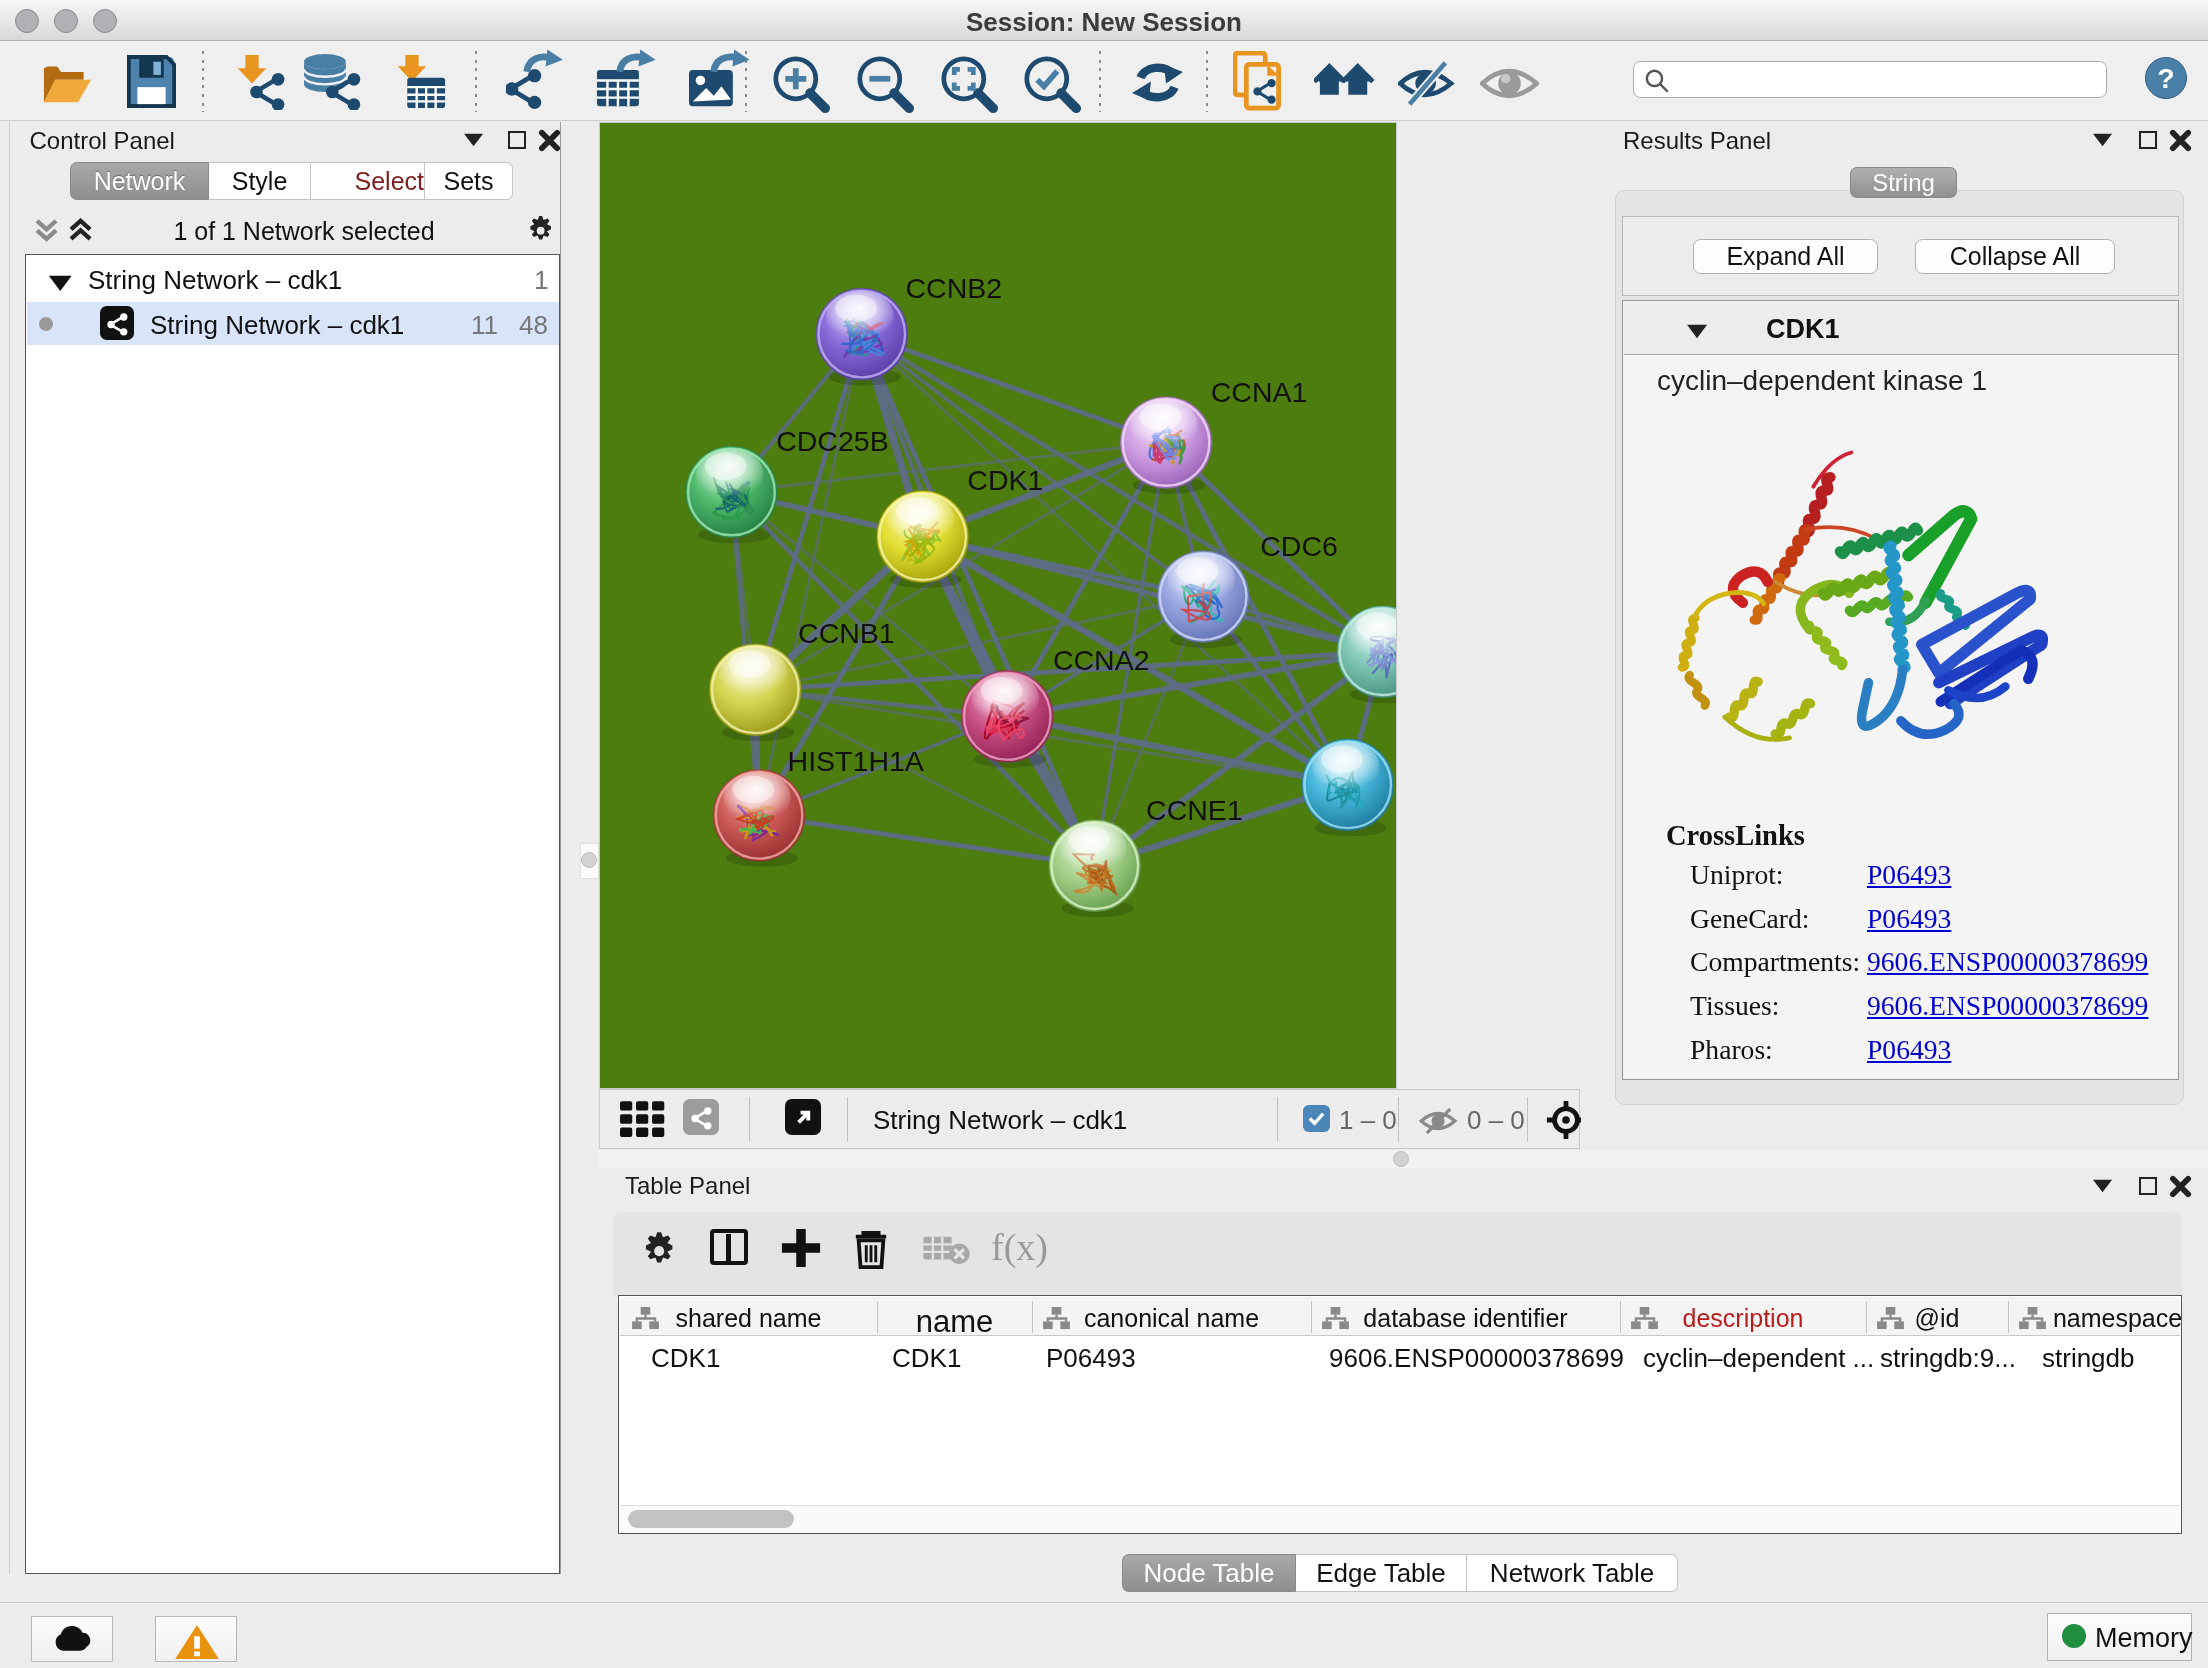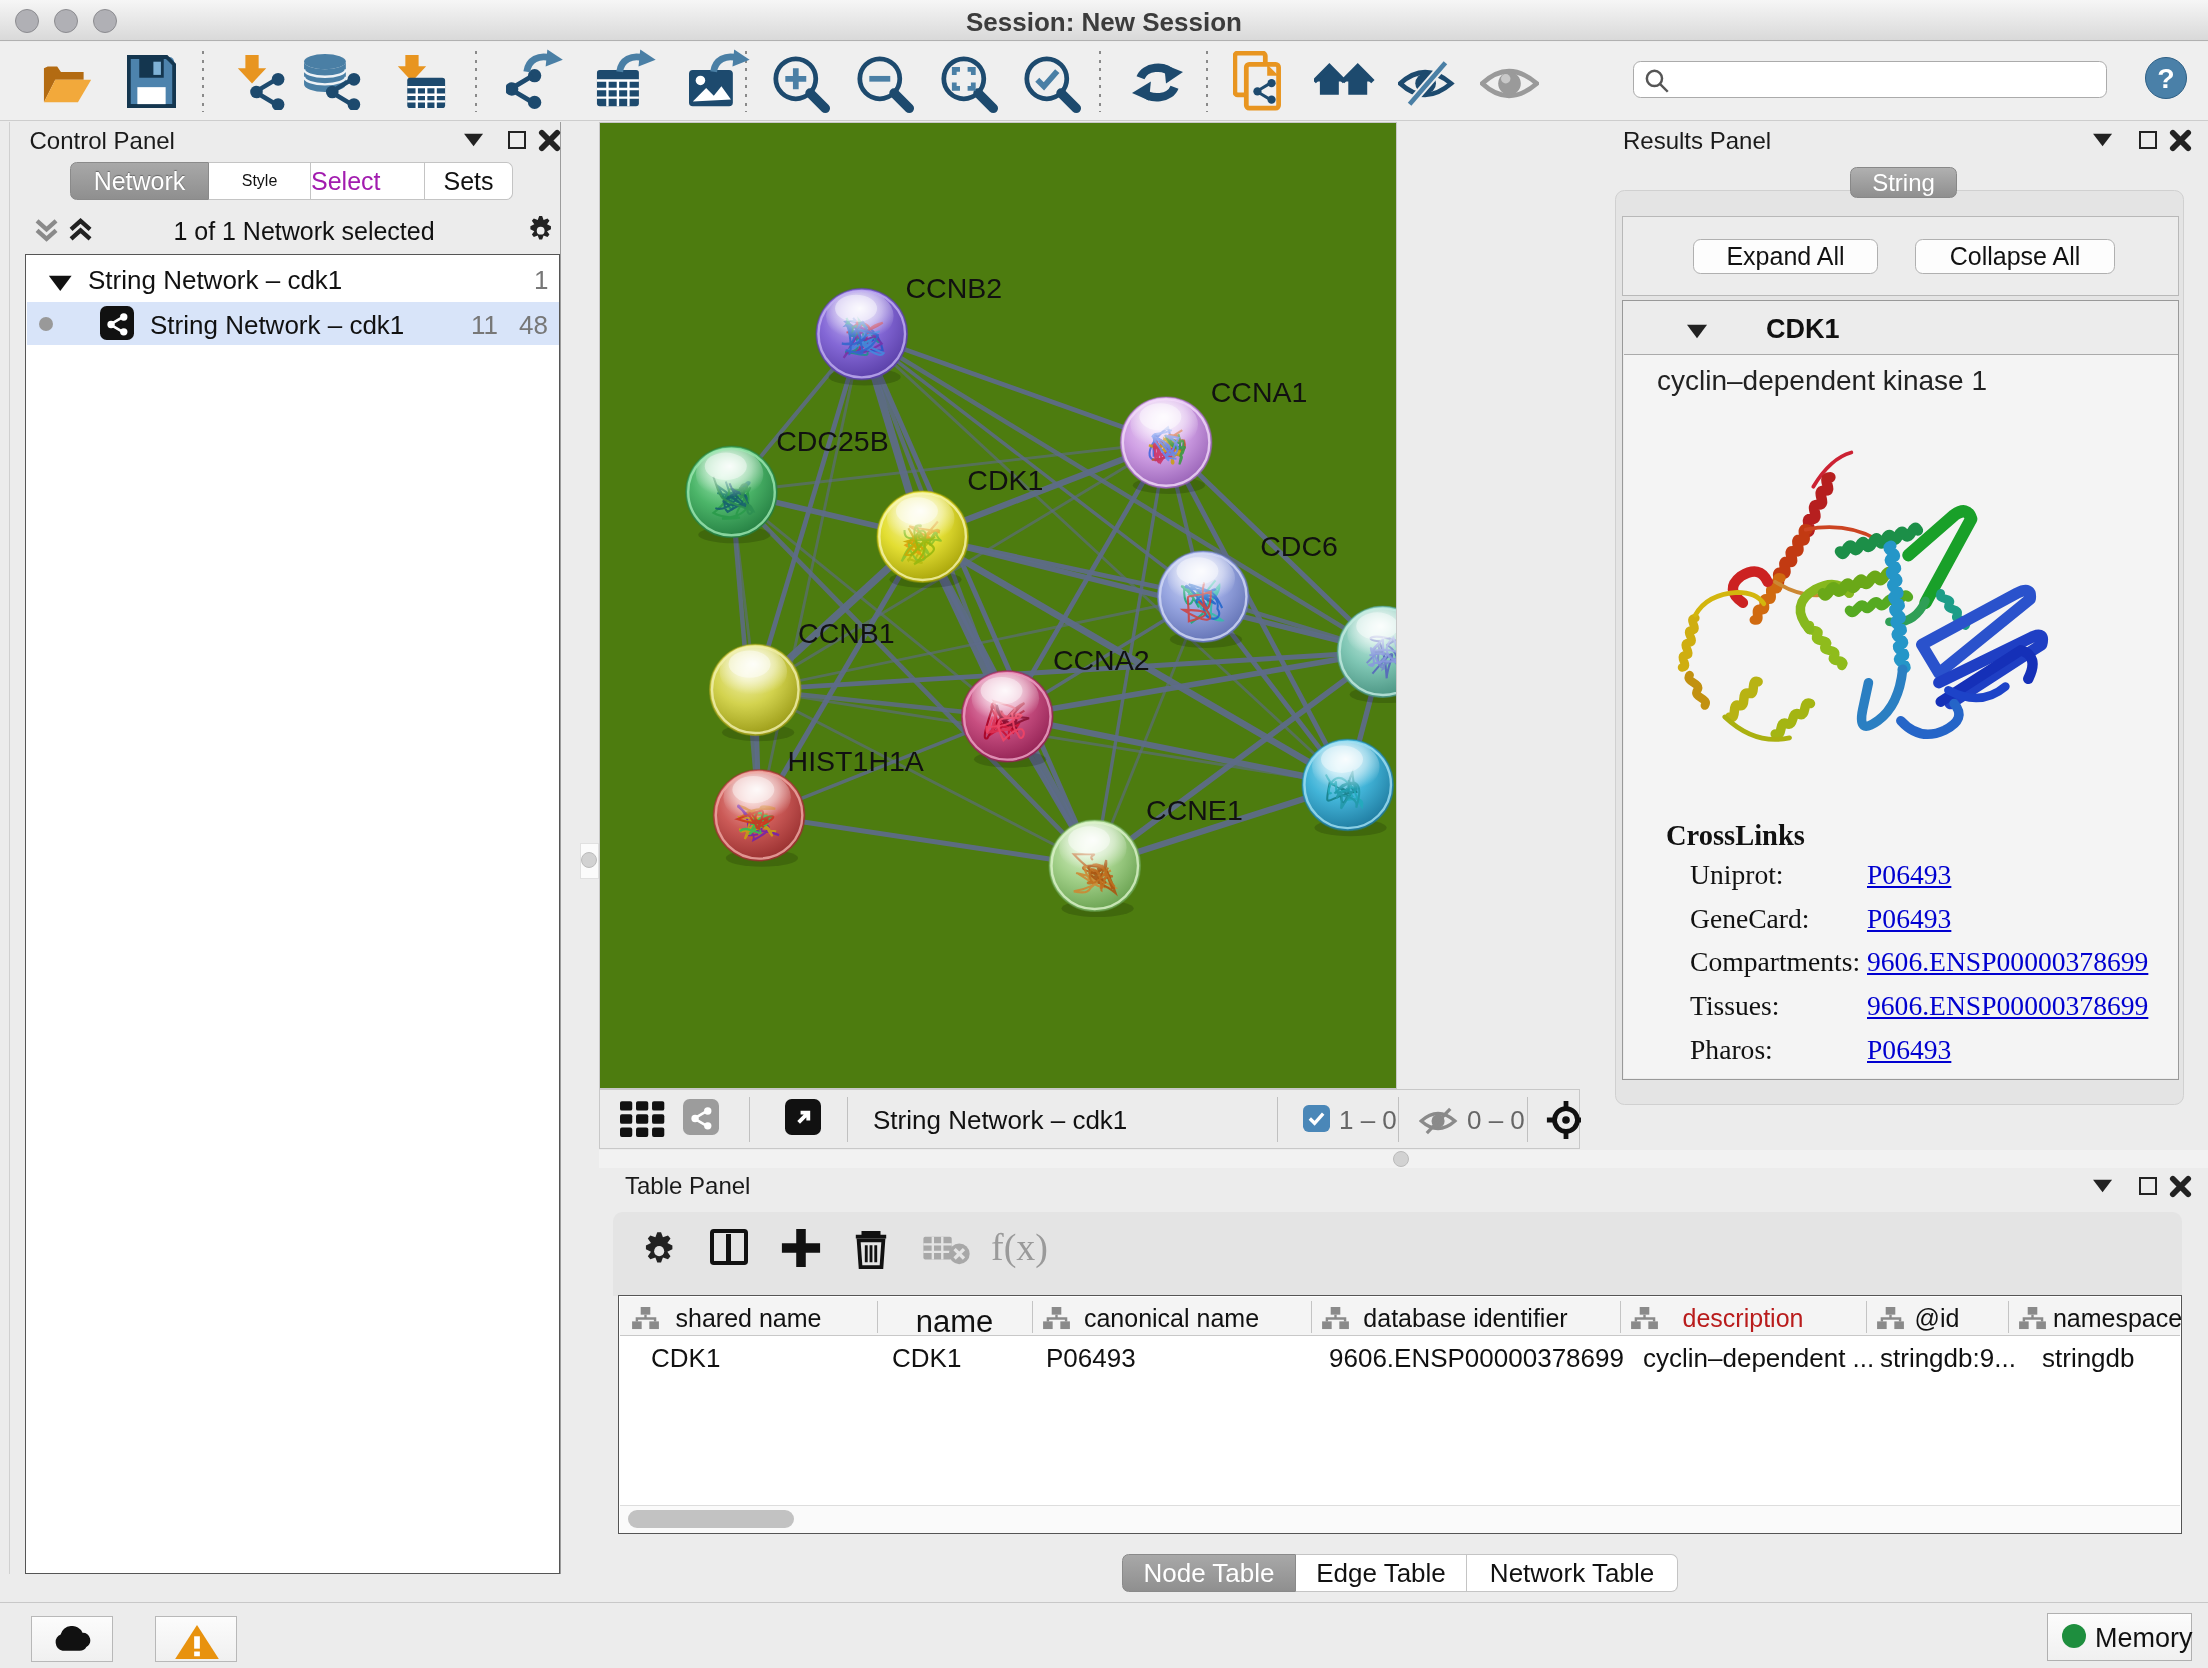--- a/index.html
+++ b/index.html
@@ -155,22 +155,22 @@
 <div class="abs panel-title" style="left:29.5px;top:127px">Control Panel</div>
 <svg style="position:absolute;left:463px;top:131px" width="23" height="19" viewBox="0 0 24 20">
     <path d="M1 3 L21 3 L11 16 Z" fill="#222"></path>
   </svg>
 <div class="abs" style="left:508px;top:131px;width:18px;height:18px;border:2.9px solid #222"></div>
 <svg style="position:absolute;left:538px;top:129px" width="23" height="23" viewBox="0 0 24 24">
     <path d="M4 4 L20 20 M20 4 L4 20" stroke="#222" stroke-width="6" stroke-linecap="round"></path>
   </svg>
 <div class="abs" style="left:70px;top:162px;width:443px;height:38px">
 <div class="abs" style="left:0;width:139px;height:38px;background:linear-gradient(#a8a8a8,#8f8f8f);border:1px solid #8a8a8a;border-radius:6.7px 0 0 6.7px;color:#fff;text-align:center;font-size:25px;line-height:36px;text-shadow:0 -1px 1px #666">Network</div>
-<div class="abs" style="left:139px;width:102px;height:38px;background:#fff;border:1px solid #c4c4c4;border-left:none;color:#111;text-align:center;font-size:16px;line-height:36px">Style</div>
-<div class="abs" style="left:241px;width:114px;height:38px;background:#fff;border:1px solid #c4c4c4;border-left:none;color:#a21caf;text-align:left;font-size:25px;line-height:36px">Select</div>
+<div class="abs" style="left:139px;width:102px;height:38px;background:#fff;border:1px solid #c4c4c4;border-left:none;color:#111;text-align:center;font-size:25px;line-height:36px">Style</div>
+<div class="abs" style="left:241px;width:114px;height:38px;background:#fff;border:1px solid #c4c4c4;border-left:none;color:#7f1d1d;text-align:right;font-size:25px;line-height:36px">Select</div>
 <div class="abs" style="left:355px;width:88px;height:38px;background:#fff;border:1px solid #c4c4c4;border-left:none;border-radius:0 6.7px 6.7px 0;color:#111;text-align:center;font-size:25px;line-height:36px">Sets</div>
 </div>
 <svg style="position:absolute;left:34px;top:217px" width="27" height="28.5" viewBox="0 0 28 30">
     <path d="M3 4 L13 13 L23 4 M3 14 L13 23 L23 14" stroke="#8a8a8a" stroke-width="4.5" fill="none"></path>
   </svg>
 <svg style="position:absolute;left:68px;top:217px" width="27" height="28.5" viewBox="0 0 28 30">
     <path d="M3 13 L13 4 L23 13 M3 23 L13 14 L23 23" stroke="#222" stroke-width="4.5" fill="none"></path>
   </svg>
 <div class="abs" style="left:114px;top:217px;width:380px;text-align:center;font-size:25px;color:#111">1 of 1 Network selected</div>
 <svg style="position:absolute;left:525px;top:215px" width="32" height="32" viewBox="0 0 34 34">

